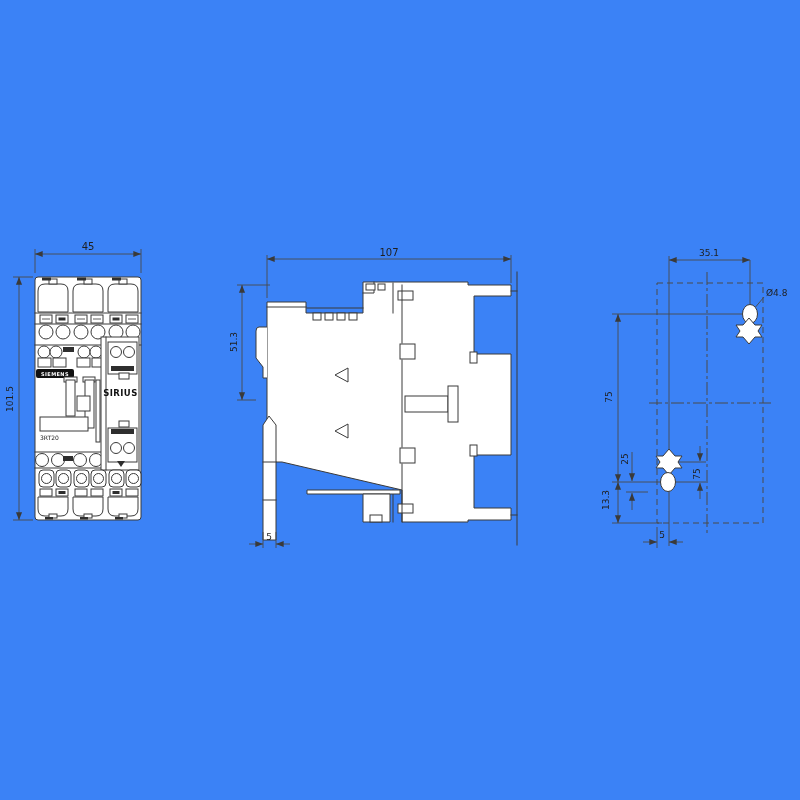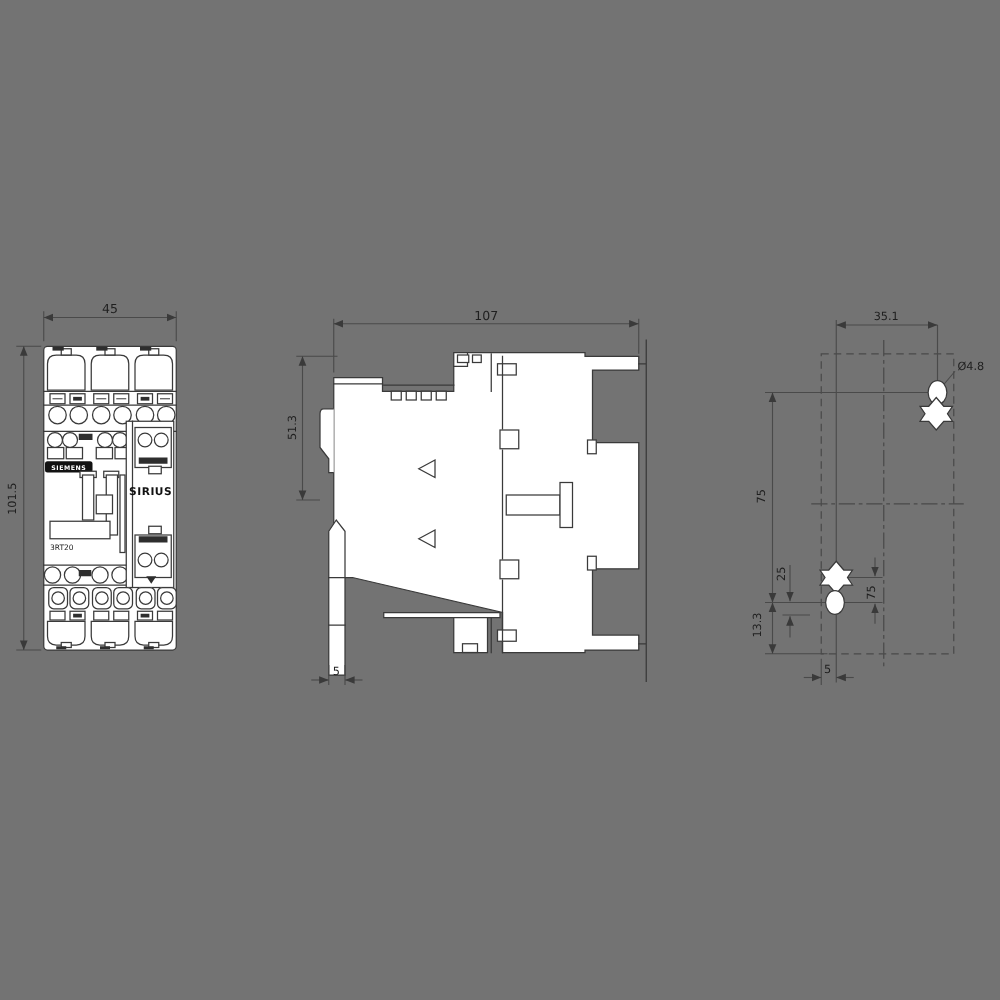--- a/index.html
+++ b/index.html
@@ -1,16 +1,16 @@
 <!DOCTYPE html>
 <html><head>
 <meta charset="utf-8">
 <style>
   html,body{margin:0;padding:0;background:#ffffff;}
-  .stage{position:relative;width:800px;height:800px;background:#737373;overflow:hidden;}
+  .stage{position:relative;width:800px;height:800px;background:#3b82f6;overflow:hidden;}
   svg{position:absolute;left:0;top:0;}
   .ln{stroke:#3a3a3a;stroke-width:1;fill:none;stroke-linecap:square;}
   .thin{stroke:#4a4a4a;stroke-width:0.9;fill:none;}
   .fw{fill:#ffffff;stroke:#3a3a3a;stroke-width:1;}
   .dk{fill:#2e2e2e;stroke:none;}
   .dash{stroke:#4a4a4a;stroke-width:1;fill:none;stroke-dasharray:6 4;}
   .dashdot{stroke:#4a4a4a;stroke-width:1;fill:none;stroke-dasharray:13 3 3 3;}
   .txt{font-family:"DejaVu Sans",sans-serif;font-size:10px;fill:#1f1f1f;stroke:none;}
   .txtm{font-family:"DejaVu Sans",sans-serif;font-size:9px;fill:#1f1f1f;stroke:none;}
   .brand{font-family:"DejaVu Sans",sans-serif;font-size:5px;font-weight:bold;fill:#ffffff;stroke:none;letter-spacing:.4px;}

